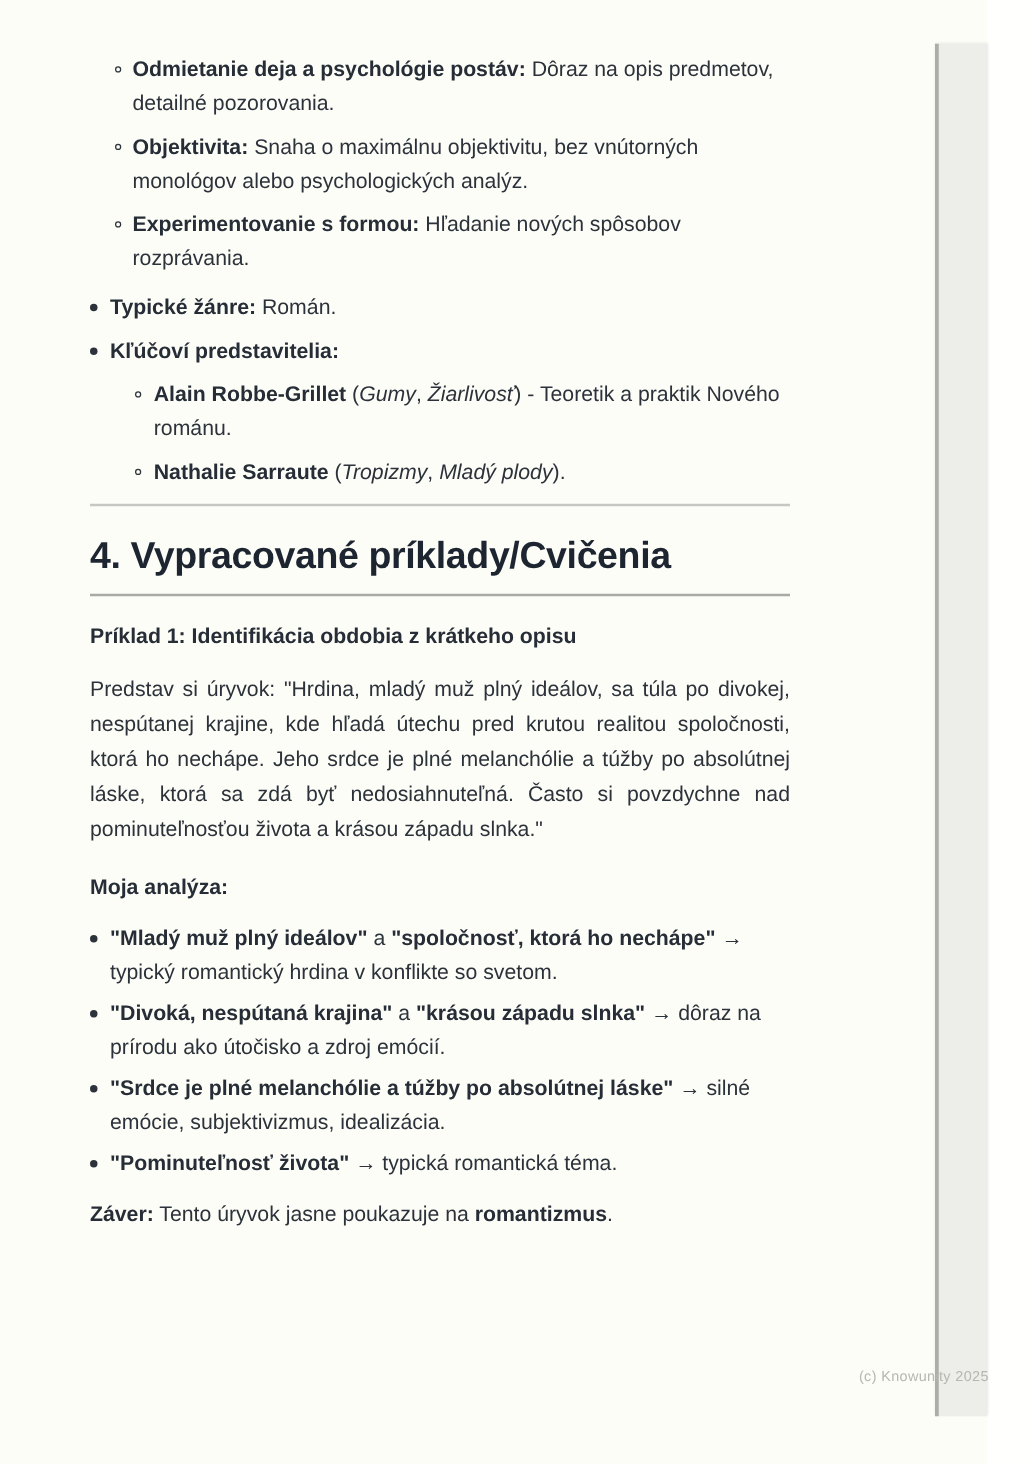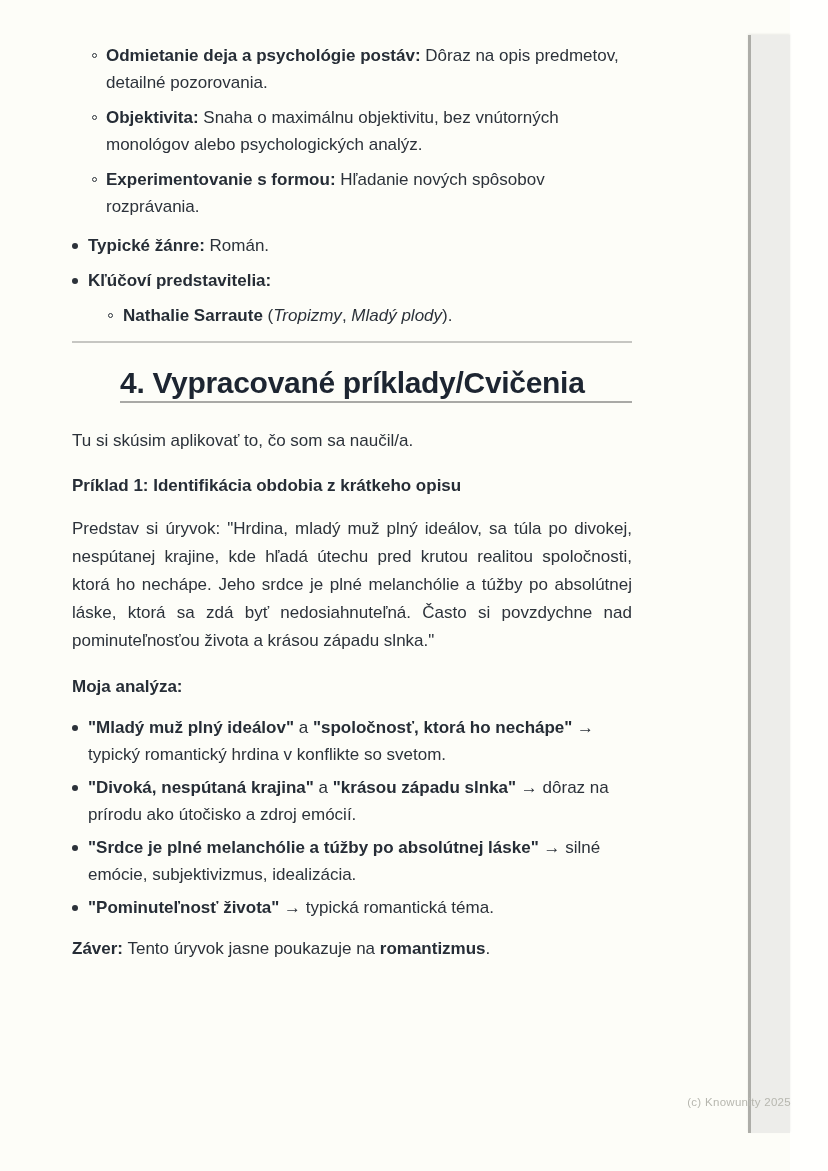--- a/index.html
+++ b/index.html
@@ -26,21 +26,21 @@
   .marker-circle{width:5px;height:5px;border:1.5px solid #2c323a;}
   .sublist{padding-left:20px;}
   .sublist .li-text{padding-left:9px;flex:1;}
   .mainlist{margin-top:12px;}
   .mainlist .li-text{padding-left:10px;flex:1;}
   .authors{margin-top:8px;}
   .authors li:last-child{margin-bottom:0;}
   hr.separator{border:none;border-top:2px solid var(--sep);margin-top:12px;}
   h2.section-heading{
     margin-top:22px;font-size:30px;line-height:36px;font-weight:700;color:var(--heading);
-    letter-spacing:-.3px;border-bottom:2.5px solid var(--rule);margin-left:48px;
+    letter-spacing:-.3px;padding-bottom:12px;border-bottom:2.5px solid var(--rule);
   }
   p{margin-top:18px;}
   p.intro{margin-top:24px;}
   p.excerpt{margin-top:16px;text-align:justify;line-height:28px;}
   .analysis-list{margin-top:14px;}
   .analysis-list li{margin-bottom:6px;}
   .analysis-list .li-text{padding-left:10px;flex:1;}
   p.conclusion{margin-top:14px;}
   .watermark{
     position:absolute;top:1096px;right:37px;font-size:11.5px;letter-spacing:.3px;
@@ -76,32 +76,35 @@
       <li>
         <span class="marker marker-disc"></span>
         <div class="li-text"><strong>Typické žánre:</strong><span> Román.</span></div>
       </li>
       <li>
         <span class="marker marker-disc"></span>
         <div class="li-text"><strong>Kľúčoví predstavitelia:</strong><span></span>
           <ul class="sublist authors">
             <li>
               <span class="marker marker-circle"></span>
+              <div class="li-text"><strong>Alain Robbe-Grillet</strong><span> (</span><em>Gumy</em><span>, </span><em>Žiarlivosť</em><span>) - Teoretik a praktik Nového románu.</span></div>
+            </li>
+            <li>
+              <span class="marker marker-circle"></span>
               <div class="li-text"><strong>Nathalie Sarraute</strong><span> (</span><em>Tropizmy</em><span>, </span><em>Mladý plody</em><span>).</span></div>
             </li>
           </ul>
         </div>
       </li>
     </ul>
 
     <hr class="separator">
 
     <h2 class="section-heading">4. Vypracované príklady/Cvičenia</h2>
 
-    <p class="intro">Tu si skúsim aplikovať to, čo som sa naučil/a.</p>
 
     <p><strong>Príklad 1: Identifikácia obdobia z krátkeho opisu</strong></p>
 
     <p class="excerpt">Predstav si úryvok: "Hrdina, mladý muž plný ideálov, sa túla po divokej, nespútanej krajine, kde hľadá útechu pred krutou realitou spoločnosti, ktorá ho nechápe. Jeho srdce je plné melanchólie a túžby po absolútnej láske, ktorá sa zdá byť nedosiahnuteľná. Často si povzdychne nad pominuteľnosťou života a krásou západu slnka."</p>
 
     <p><strong>Moja analýza:</strong></p>
 
     <ul class="analysis-list">
       <li>
         <span class="marker marker-disc"></span>

